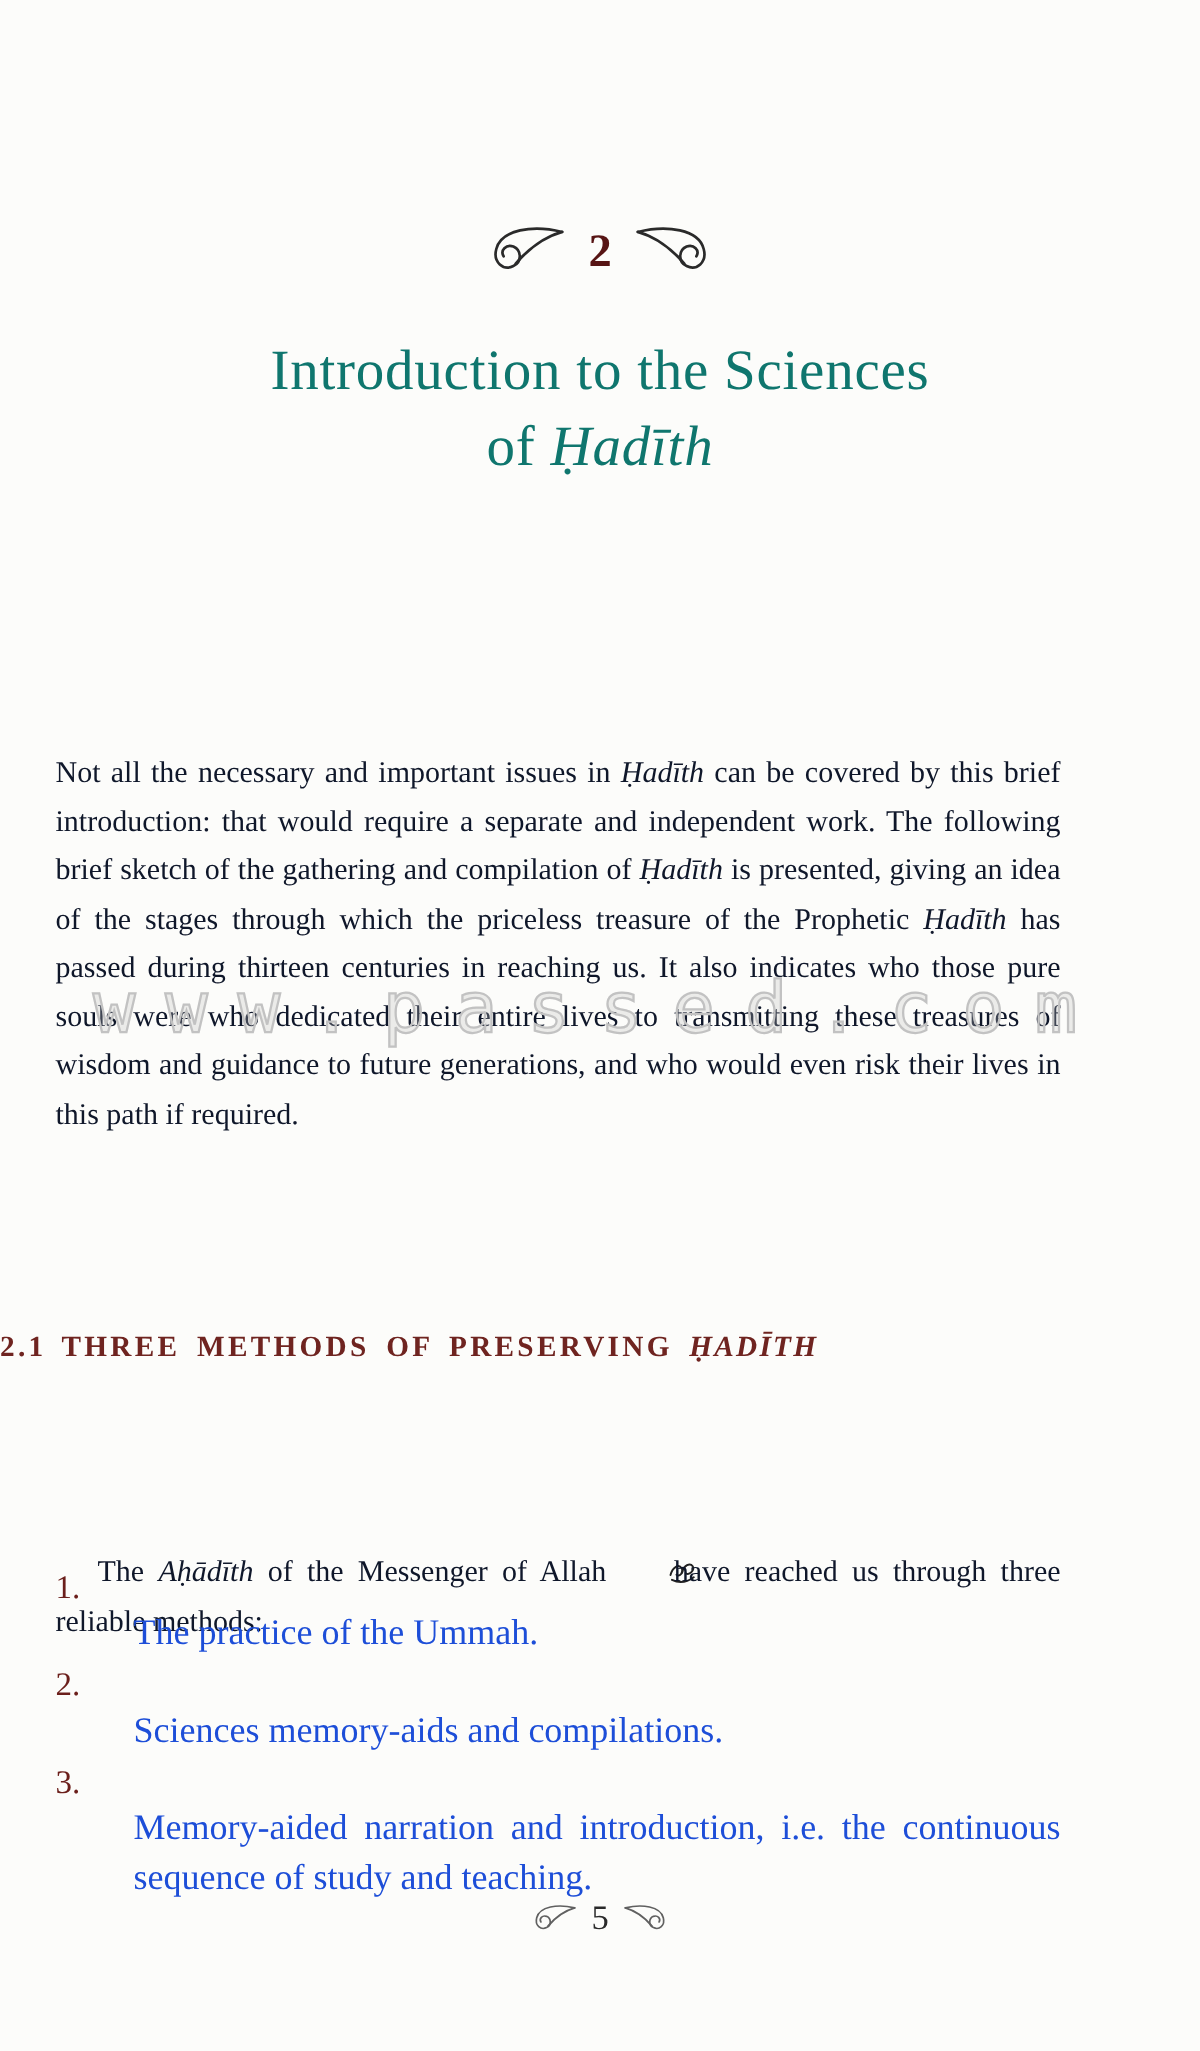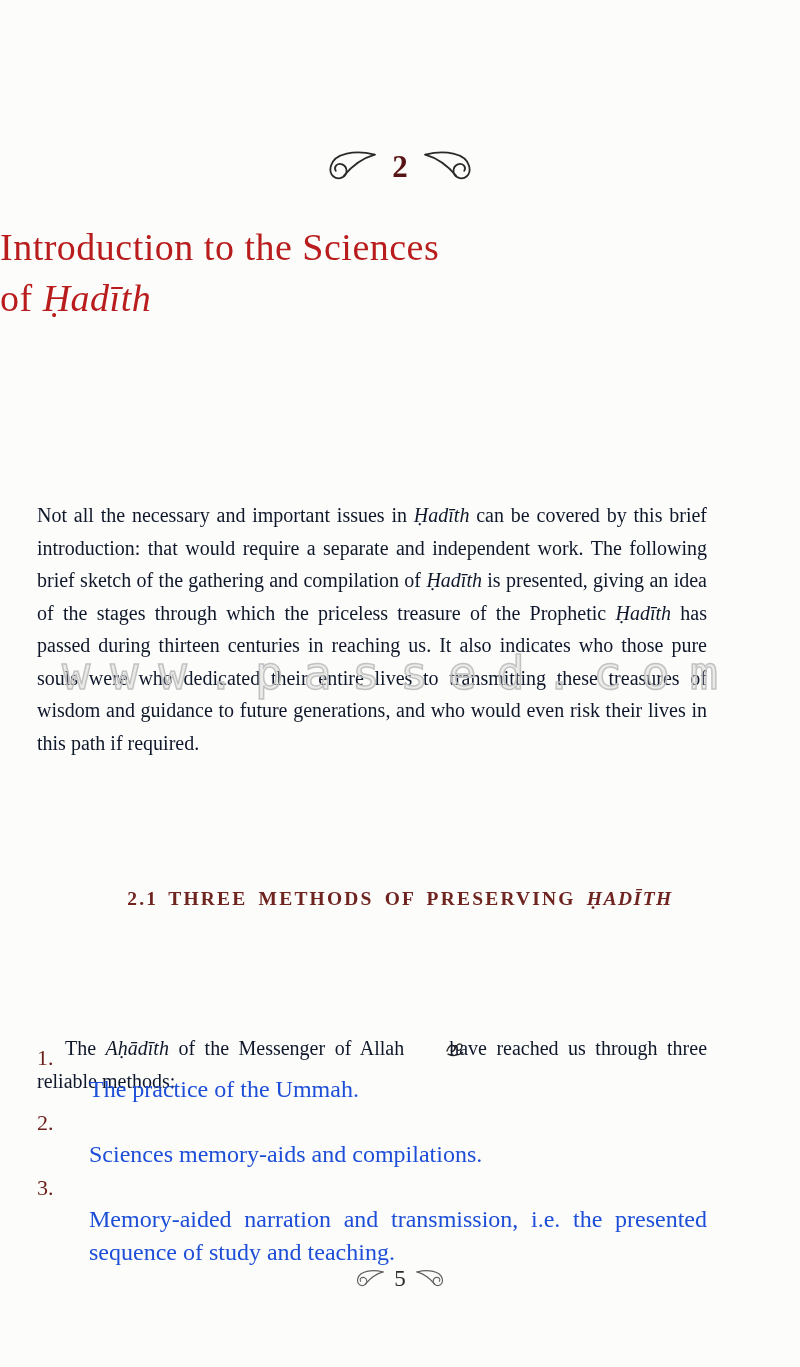--- a/index.html
+++ b/index.html
@@ -23,22 +23,22 @@
   .flourish svg { width: 100%; height: 100%; }
   .flourish.mirror svg { transform: scaleX(-1); }
   .chapter-num {
     color: #571414; font-size: 31px; font-weight: 700; line-height: 1;
     padding: 0 2px;
   }
 
   
   .title {
     position: absolute; top: 222px; left: 0; right: 0;
-    margin: 0; text-align: left;
-    font-size: 38px; font-weight: 400; color: #b91c1c;
+    margin: 0; text-align: center;
+    font-size: 38px; font-weight: 400; color: #0f766e;
     line-height: 51px; letter-spacing: 0.5px;
   }
   .title i { font-style: italic; }
 
   
   .para {
     position: absolute; left: 37px; width: 670px;
     margin: 0; font-size: 20px; line-height: 32.5px;
     text-align: justify; color: #0f172a; font-family: Liberation Serif, serif;
   }
@@ -56,21 +56,21 @@
     font-family: "DejaVu Sans Mono", "Liberation Mono", monospace;
     font-size: 47px; letter-spacing: 20px;
     color: rgba(190,190,190,0.28);
     -webkit-text-stroke: 1.5px #c2c2c2;
     pointer-events: none; z-index: 5;
   }
 
   
   .section-heading {
     position: absolute; top: 888px; left: 0; right: 0;
-    margin: 0; text-align: center;
+    margin: 0; text-align: left;
     font-size: 19.5px; font-weight: 700; color: #6f2420;
     letter-spacing: 2.2px; word-spacing: 4px;
   }
   .section-heading .sec-num { margin-right: 10px; }
   .section-heading i { font-style: italic; letter-spacing: 1.5px; }
 
   
   .method-list {
     position: absolute; top: 1041px; left: 37px; width: 670px;
   }
@@ -141,21 +141,21 @@
     <div class="list-row">
       <span class="list-num">1.</span>
       <span class="list-text">The practice of the Ummah.</span>
     </div>
     <div class="list-row">
       <span class="list-num">2.</span>
       <span class="list-text">Sciences memory-aids and compilations.</span>
     </div>
     <div class="list-row">
       <span class="list-num">3.</span>
-      <span class="list-text">Memory-aided narration and transmission, i.e. the presented sequence of study and teaching.</span>
+      <span class="list-text">Memory-aided narration and introduction, i.e. the continuous sequence of study and teaching.</span>
     </div>
   </div>
 
   <div class="page-footer">
     <span class="flourish small">
       <svg viewBox="0 0 64 44" fill="none" xmlns="http://www.w3.org/2000/svg">
         <path d="M60,8 C36,2 10,6 6,22 C3,33 12,40 20,36 C27,33 27,23 20,20 C14,18 9,23 12,28" stroke="#3a3a3a" stroke-width="2.4" stroke-linecap="round"></path>
         <path d="M60,8 C46,12 32,22 22,34" stroke="#3a3a3a" stroke-width="2.6" stroke-linecap="round"></path>
       </svg>
     </span>

